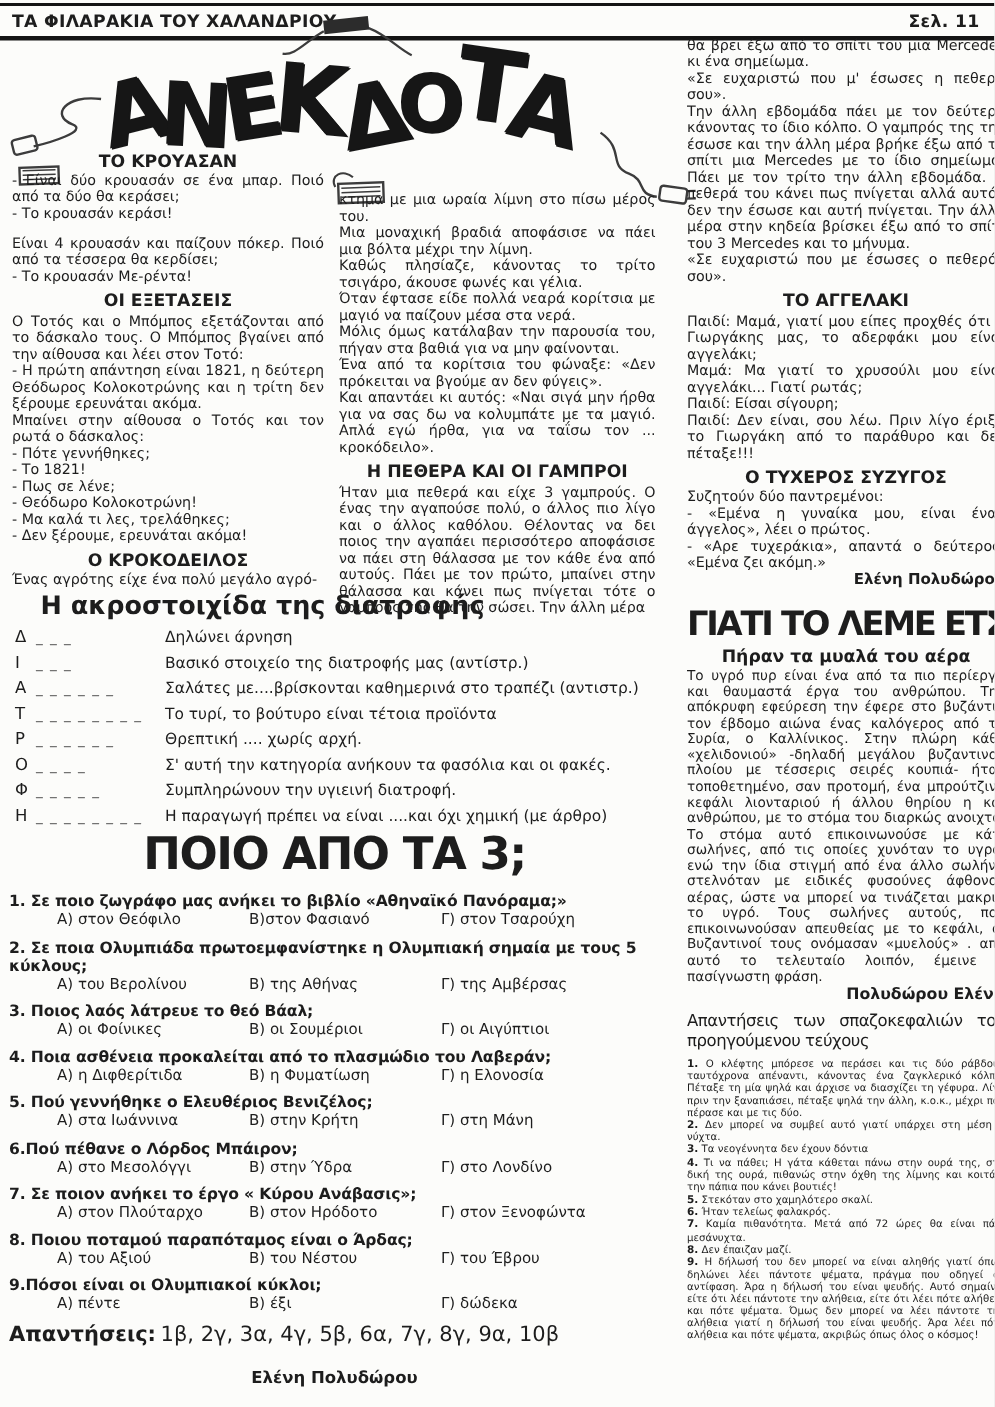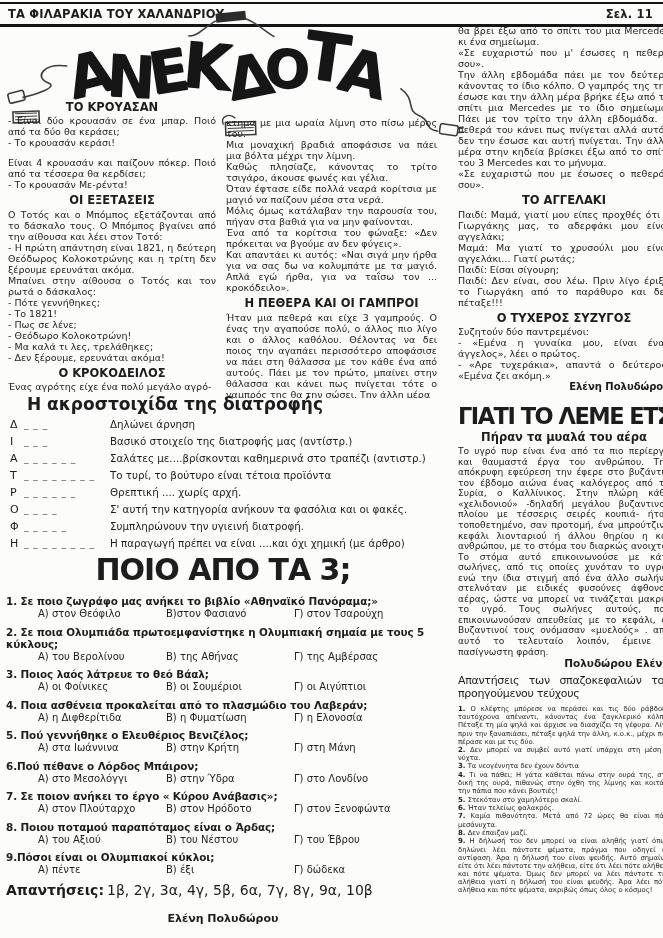--- a/index.html
+++ b/index.html
@@ -24,21 +24,21 @@
   .logo-letters span:nth-child(5){transform:rotate(-9deg) translateY(8px);}
   .logo-letters span:nth-child(6){transform:rotate(3deg);font-size:53px;}
   .logo-letters span:nth-child(7){transform:rotate(10deg) translateY(-6px);font-size:66px;}
   .logo-letters span:nth-child(8){transform:rotate(16deg) translateY(10px);font-size:61px;}
   .doodle{position:absolute;}
 
   
   .col{position:absolute;font-size:9.5px;line-height:1.16;text-align:justify;}
   .col p{margin:0;}
   .col-left{left:8px;top:101px;width:208px;height:296px;overflow:hidden;}
-  .col-mid{left:226px;top:117px;width:211px;height:281px;overflow:hidden;}
+  .col-mid{left:226px;top:128px;width:211px;height:281px;overflow:hidden;}
   .col-right{left:458px;top:25px;width:212px;height:911px;overflow:hidden;}
   .jtitle{font-size:11.5px;font-weight:bold;text-align:center;margin:4px 0 1px;}
   .jtitle.first{margin-top:0;}
   .gap{height:9px;}
   .byline{font-weight:bold;text-align:right;margin-top:2px;font-size:10px;}
 
   
   .acro{position:absolute;left:10px;top:394px;width:432px;}
   .acro-title{font-size:17px;font-weight:bold;width:330px;text-align:center;margin:0 0 4px;}
   .arow{display:flex;align-items:baseline;height:17px;}

